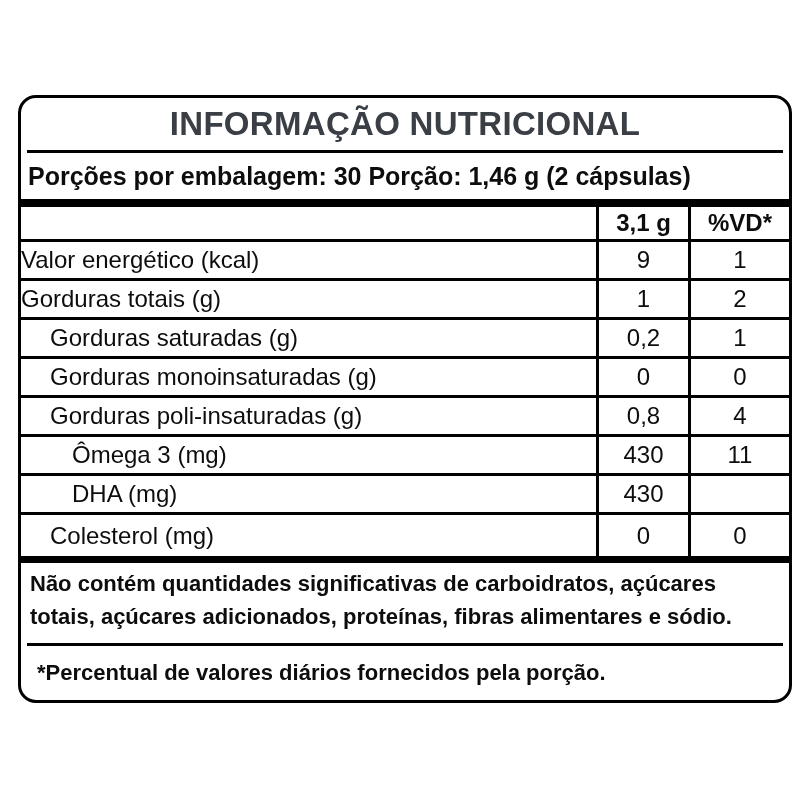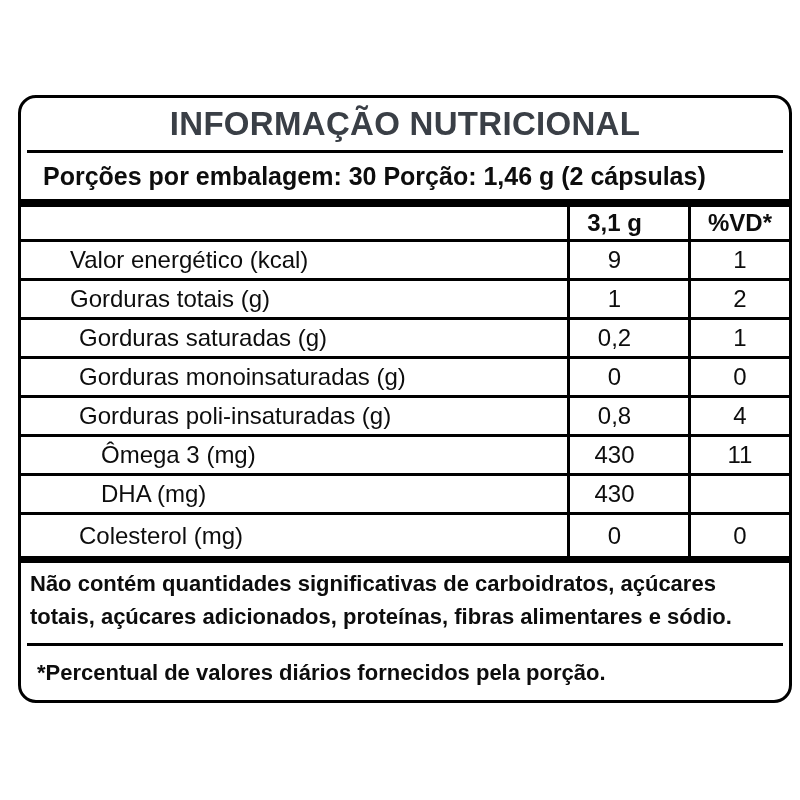--- a/index.html
+++ b/index.html
@@ -28,21 +28,21 @@
     color: var(--title-color, #3a3f46);
     letter-spacing: 0.3px;
     white-space: nowrap;
   }
 
   .rule { height: 3px; background: var(--line-color, #000); margin: 0 6px; }
 
   .servings {
     height: 46px;
     display: flex; align-items: center;
-    padding-left: 22px;
+    padding-left: 7px;
     font-weight: bold;
     font-size: 25px;
     color: var(--text-color, #0d0d0d);
     white-space: nowrap;
   }
 
   .ntable { width: 100%; }
   .thick-bar { height: 8px; background: var(--line-color, #000); }
   .thick-bar.bottom { height: 7px; }
 
@@ -51,28 +51,28 @@
     height: 39px;
     border-bottom: 3px solid var(--line-color, #000);
   }
   .row.header { height: 35px; }
   .rows .row:last-child { height: 41px; border-bottom: none; }
 
   .cell {
     display: flex; align-items: center;
     font-size: 24px;
     color: var(--text-color, #0d0d0d);
-    overflow: hidden; white-space: nowrap; margin-left: 29px;
+    overflow: hidden; white-space: nowrap;
   }
   .cell.label  { flex: 1; }
   .cell.amount { width: 92px;  border-left: 3px solid var(--line-color, #000); justify-content: center; }
   .cell.vd     { width: 101px; border-left: 3px solid var(--line-color, #000); justify-content: center; }
   .row.header .cell { font-weight: bold; }
 
-  .indent-0 { padding-left: 20px; text-align: right; }
+  .indent-0 { padding-left: 0; text-align: right; }
   .indent-1 { padding-left: 29px; text-align: right; }
   .indent-2 { padding-left: 51px; }
 
   .note {
     padding: 4px 30px 0 9px;
     font-weight: bold;
     font-size: 22px;
     line-height: 33px;
     height: 80px;
     color: var(--text-color, #0d0d0d);

